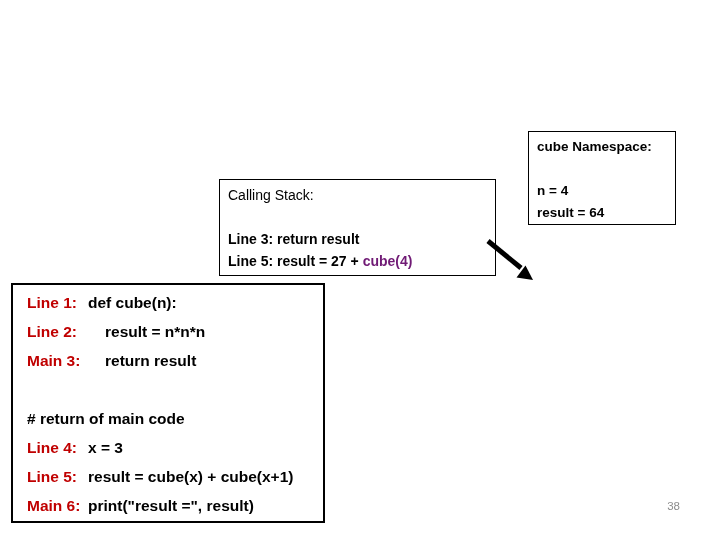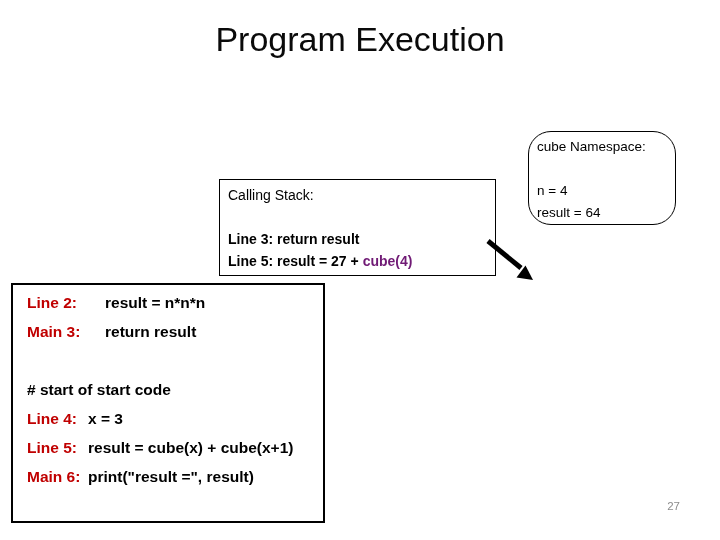--- a/index.html
+++ b/index.html
@@ -36,23 +36,22 @@
     line-height: 22px;
   }
   .cs-header { font-weight: 400; }
   .cs-blank { height: 22px; }
   .cs-frame { font-weight: 700; white-space: pre; }
   .hl-red { color: #701a75; font-weight: 700; }
   
   .ns-box {
     font-size: 13.5px;
     line-height: 22px;
-    font-weight: 400;
+    font-weight: 700;
     padding: 4px 4px 0 8px;
-    border-radius: 23px;
   }
   .cube-ns { left: 528px; top: 131px; width: 148px; height: 94px; }
   .main-ns { left: 533px; top: 240px; width: 146px; height: 70px; }
   .ns-blank { height: 22px; }
   
   .flow-arrow {
     position: absolute;
     left: 480px; top: 234px;
     width: 60px; height: 52px;
   }
@@ -81,21 +80,20 @@
     text-align: right;
     font-size: 11.5px;
     color: #8c8c8c;
   }
 </style>
 </head>
 <body>
 
 <div class="slide">
 
-  <div class="title">Program Execution</div>
 
   <div class="box ns-box cube-ns">
     <div>cube Namespace:</div>
     <div class="ns-blank"></div>
     <div>n = 4</div>
     <div>result = 64</div>
   </div>
 
   <div class="box cs-box">
     <div class="cs-header">Calling Stack:</div>
@@ -104,24 +102,25 @@
     <div class="cs-frame"><span>Line 5: result = 27 + </span><span class="hl-red">cube(4)</span></div>
   </div>
 
 
   <svg class="flow-arrow" viewBox="0 0 60 52" xmlns="http://www.w3.org/2000/svg">
     <line x1="8" y1="7" x2="41" y2="34" stroke="#000000" stroke-width="5"></line>
     <polygon points="53,46 36.5,43.5 45.5,31.5" fill="#000000"></polygon>
   </svg>
 
   <div class="box code-box">
+    <div class="code-row"><span class="lbl">Line 1:</span><span>def cube(n):</span></div>
     <div class="code-row"><span class="lbl">Line 2:</span><span class="code-ind">result = n*n*n</span></div>
     <div class="code-row"><span class="lbl">Main 3:</span><span class="code-ind">return result</span></div>
     <div class="code-row blank"></div>
-    <div class="code-row"># start of start code</div>
+    <div class="code-row"># return of main code</div>
     <div class="code-row"><span class="lbl">Line 4:</span><span>x = 3</span></div>
     <div class="code-row"><span class="lbl">Line 5:</span><span>result = cube(x) + cube(x+1)</span></div>
     <div class="code-row"><span class="lbl">Main 6:</span><span>print("result =", result)</span></div>
   </div>
 
-  <div class="page-num">27</div>
+  <div class="page-num">38</div>
 
 </div>
 
 </body></html>

